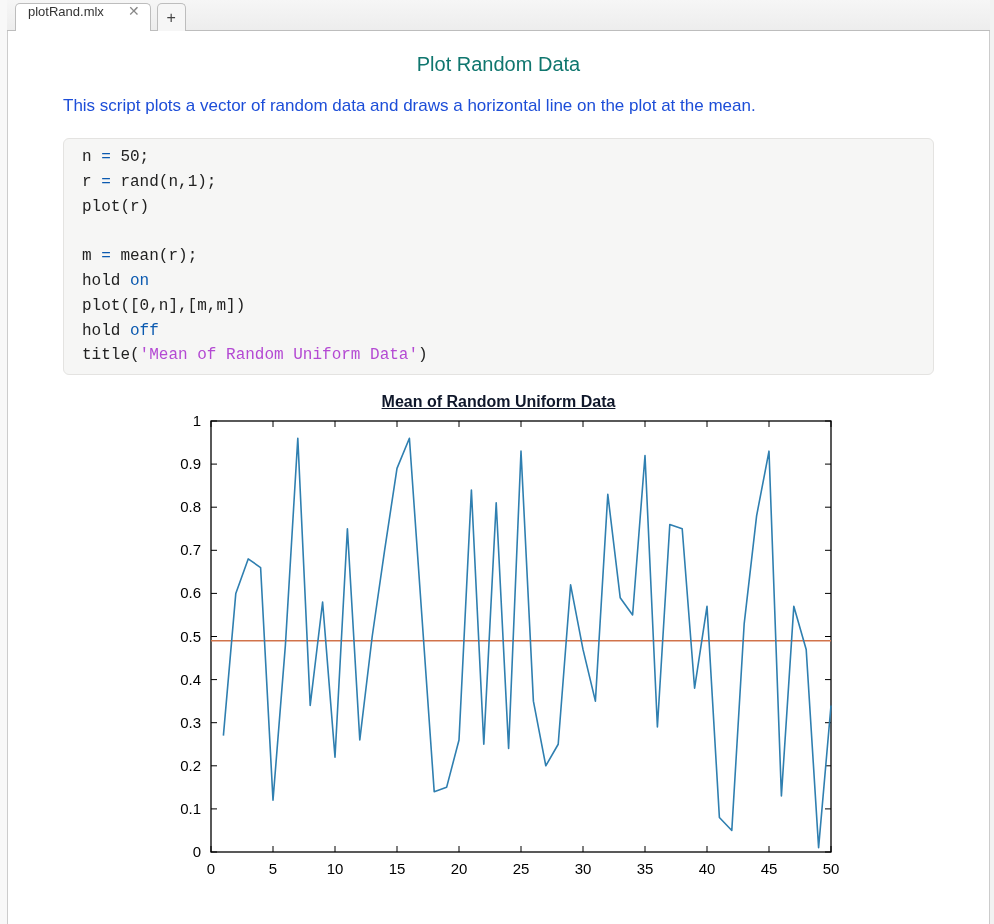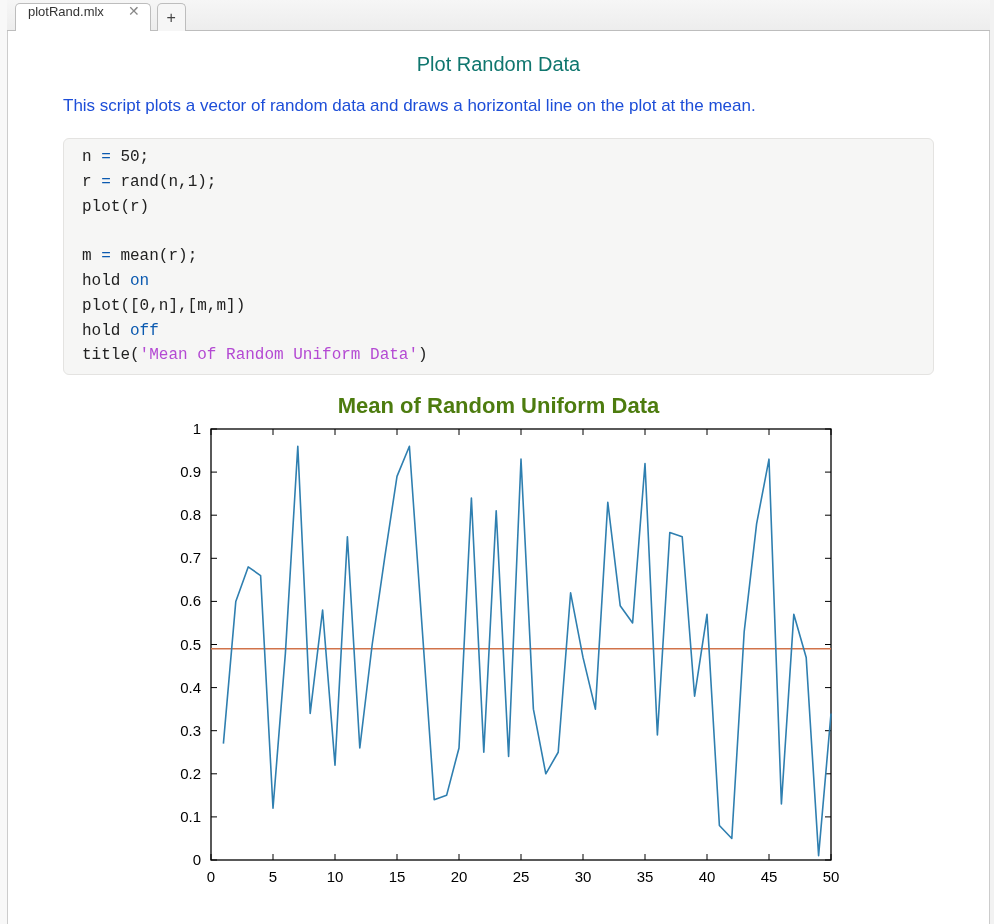--- a/index.html
+++ b/index.html
@@ -16,21 +16,21 @@
   
   .doc{margin-left:7px;margin-right:4px;padding:10px 20px 0 20px;background:#fff;}
   .doc-inner{padding:6px 36px 0 36px;}
   .title{color:#0f766e;text-align:center;font-size:20px;font-weight:400;margin:6px 0 20px 0;}
   .desc{font-size:17px;color:#1d4ed8;margin:0 0 22px 0;}
   .code{background:#f6f6f5;border:1px solid #e4e3e1;border-radius:6px;padding:6px 18px;font-family:"Consolas","Courier New",monospace;font-size:16px;line-height:1.55;color:#222;white-space:pre;}
   .code .kw{color:#0b5ab0;}
   .code .str{color:#b44ad3;}
   .chartwrap{margin-top:14px;display:flex;justify-content:center;}
   .chartbox{width:700px;}
-  .charttitle{text-align:center;font-weight:700;font-size:22px;margin:4px 0 0 0;color:#4d7c0f;}
+  .charttitle{text-align:center;font-weight:700;font-size:16px;margin:4px 0 0 0;color:#0f172a;text-decoration:underline;}
   svg text{font-family:"Segoe UI",Arial,sans-serif;}
 </style>
 </head>
 <body>
 
 <div class="app">
   <div class="left-border"></div>
   <div class="right-border"></div>
 
   <div class="tabbar">

